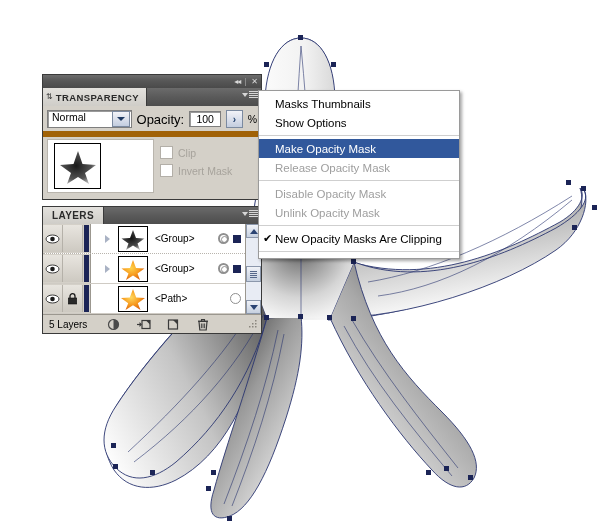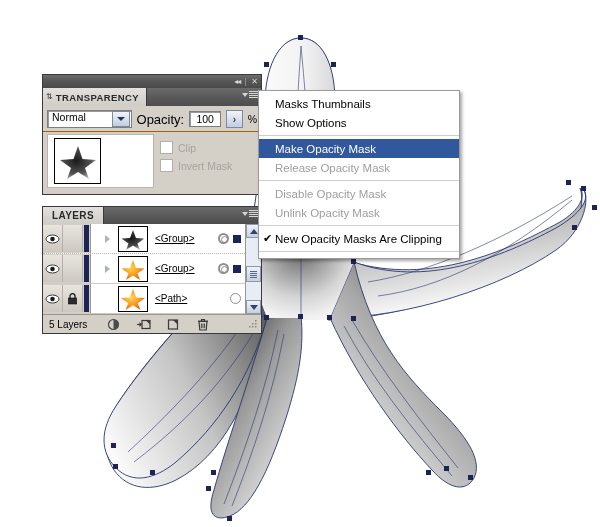--- a/index.html
+++ b/index.html
@@ -101,21 +101,21 @@
     border:1px solid #7b8aa0;
     display:flex;align-items:center;justify-content:center;
     font-size:10px;color:#21406e;font-weight:bold;
   }
   .pct{font-size:10.5px;}
 
   
   .row-thumbs{
     display:flex;align-items:flex-start;
     padding:2px 4px 6px 4px;gap:6px;
-    border-top:1px solid #a16207;
+    border-top:6px solid #a16207;
   }
   .thumb-well{
     width:107px;height:54px;background:#ffffff;
     border:1px solid #b9b5ad;
     display:flex;align-items:center;
     padding-left:6px;box-sizing:border-box;
   }
   .thumb-box{
     width:45px;height:44px;border:1px solid #000;background:#fff;
     display:flex;align-items:center;justify-content:center;
@@ -140,21 +140,21 @@
     border-right:1px solid #3a3a3a;
     display:flex;align-items:center;padding:0 9px;
   }
   .layers-tab span{font-size:10px;font-weight:bold;color:#2a2a2a;letter-spacing:.4px;}
 
   .layers-body{
     background:#d4d0c8;border:1px solid #3a3a3a;border-top:none;
     display:flex;flex-direction:column;
   }
   .layers-rows{display:flex;}
-  .rows-main{flex:1;background:#7dd3fc;text-decoration:underline;}
+  .rows-main{flex:1;background:#7dd3fc;}
 
   .layer-row{
     display:flex;align-items:center;height:29px;
     border-bottom:1px solid #cfcbc4;background:#fff;
   }
   .layer-row.dotted{border-bottom:1px dotted #b8b4ad;}
   .lr-gutter{
     width:48px;height:29px;display:flex;align-items:center;
     background:#d4d0c8;border-right:1px solid #9b978f;
     box-sizing:border-box;

